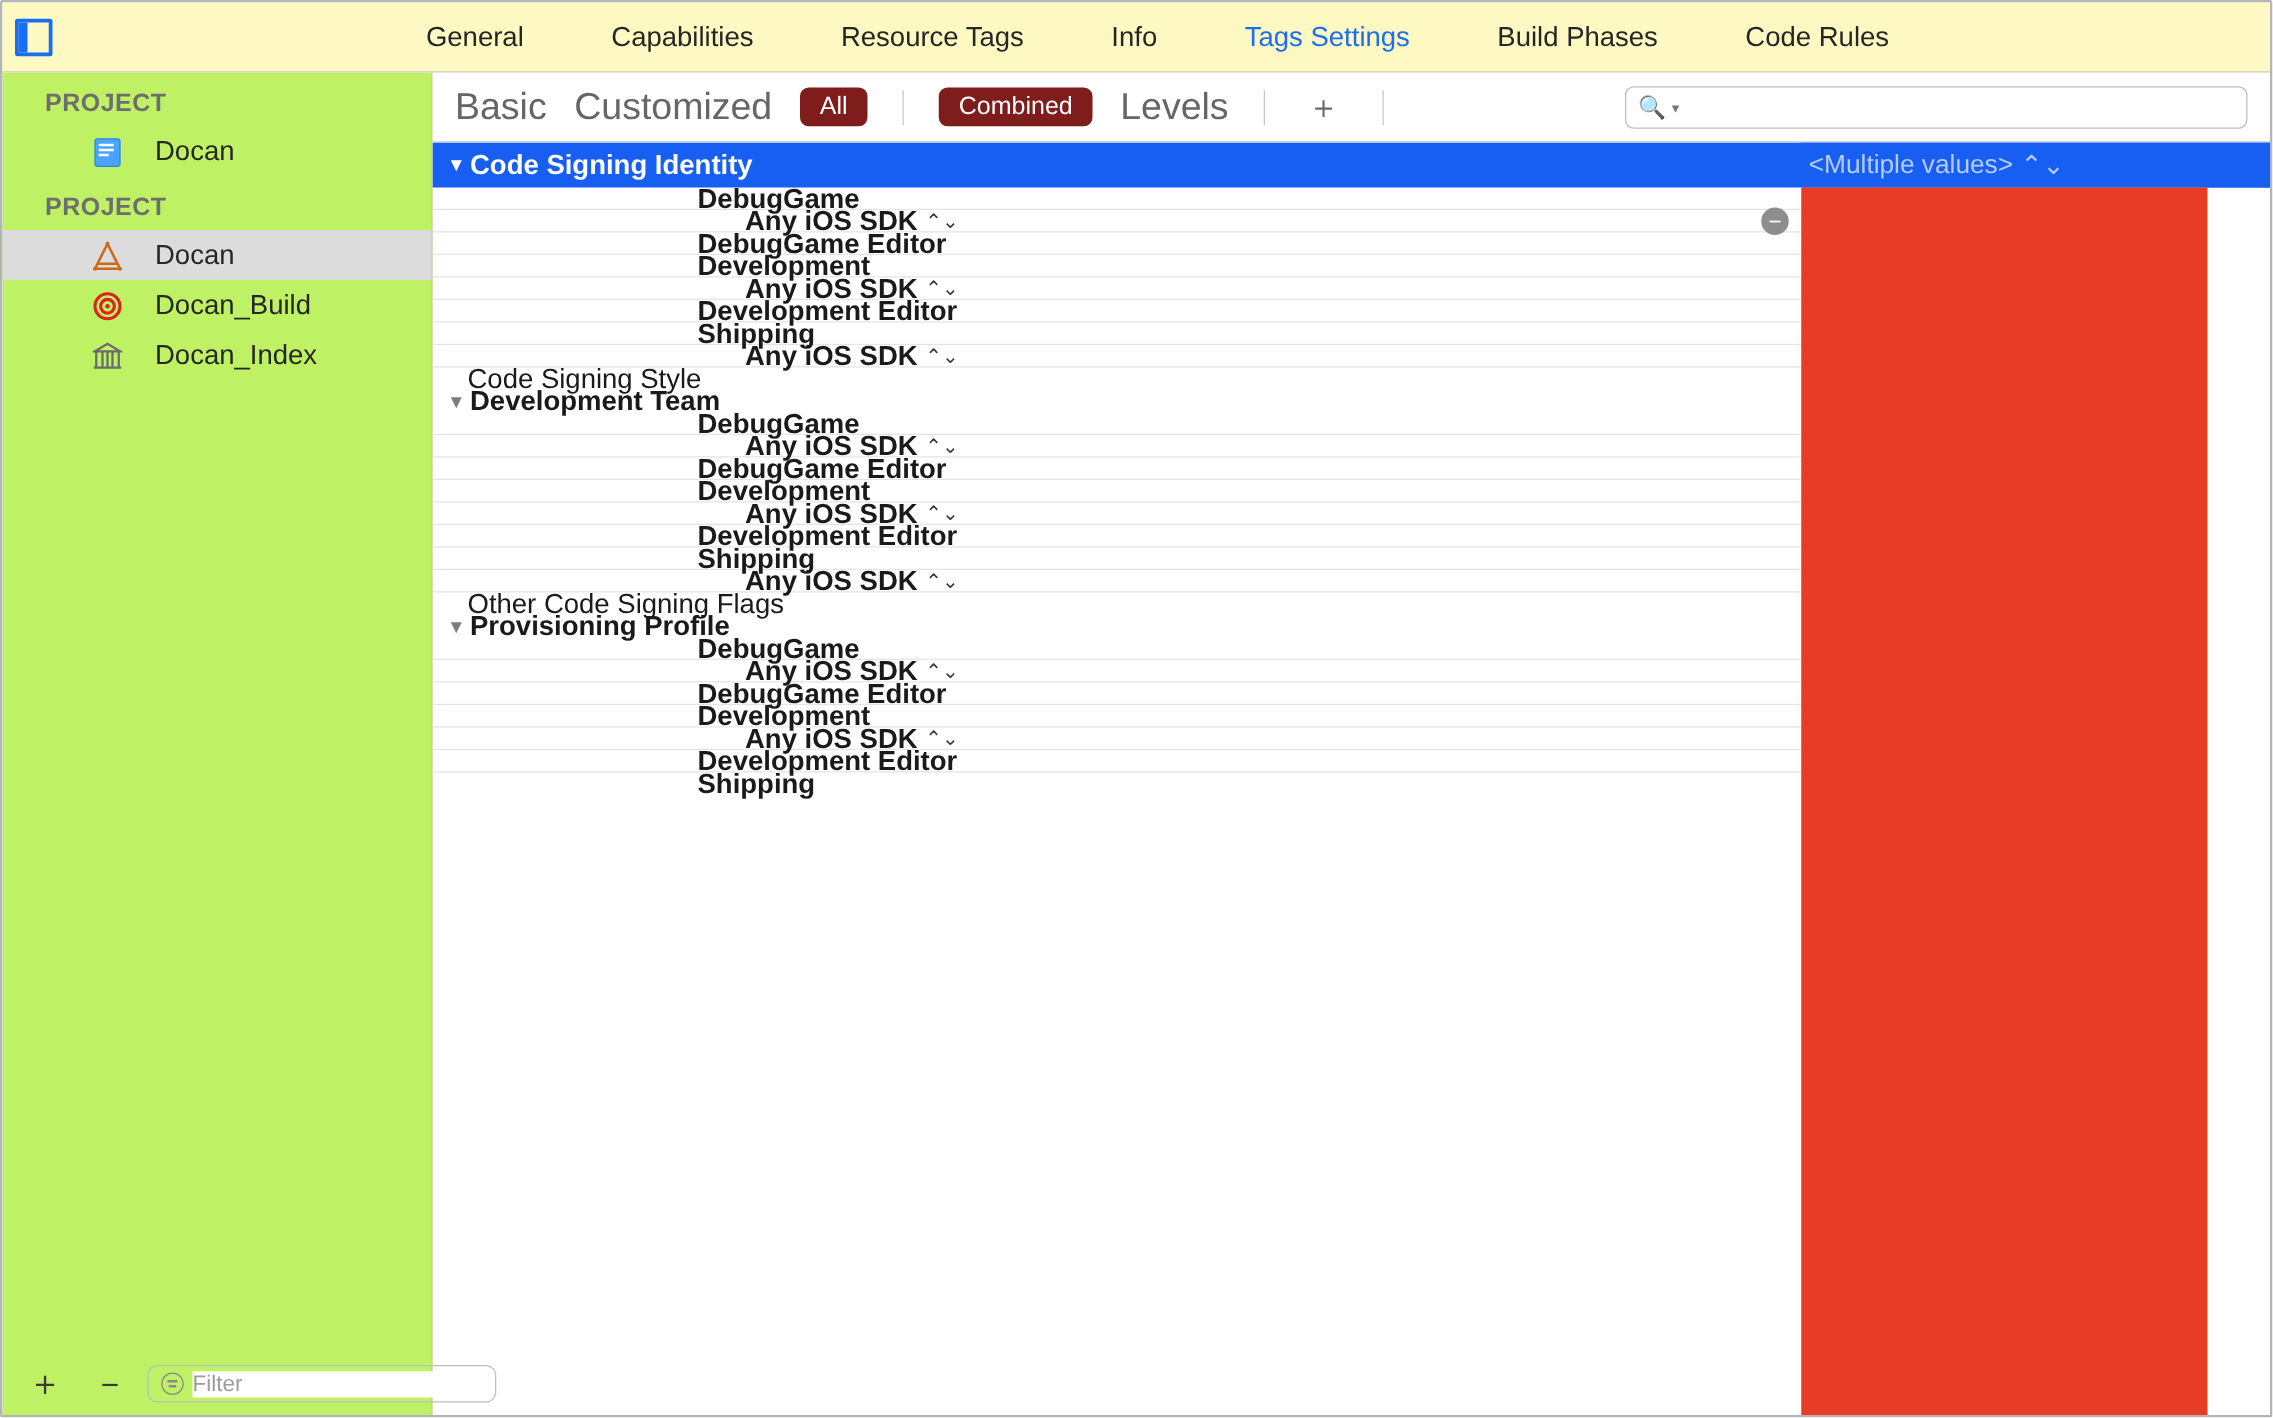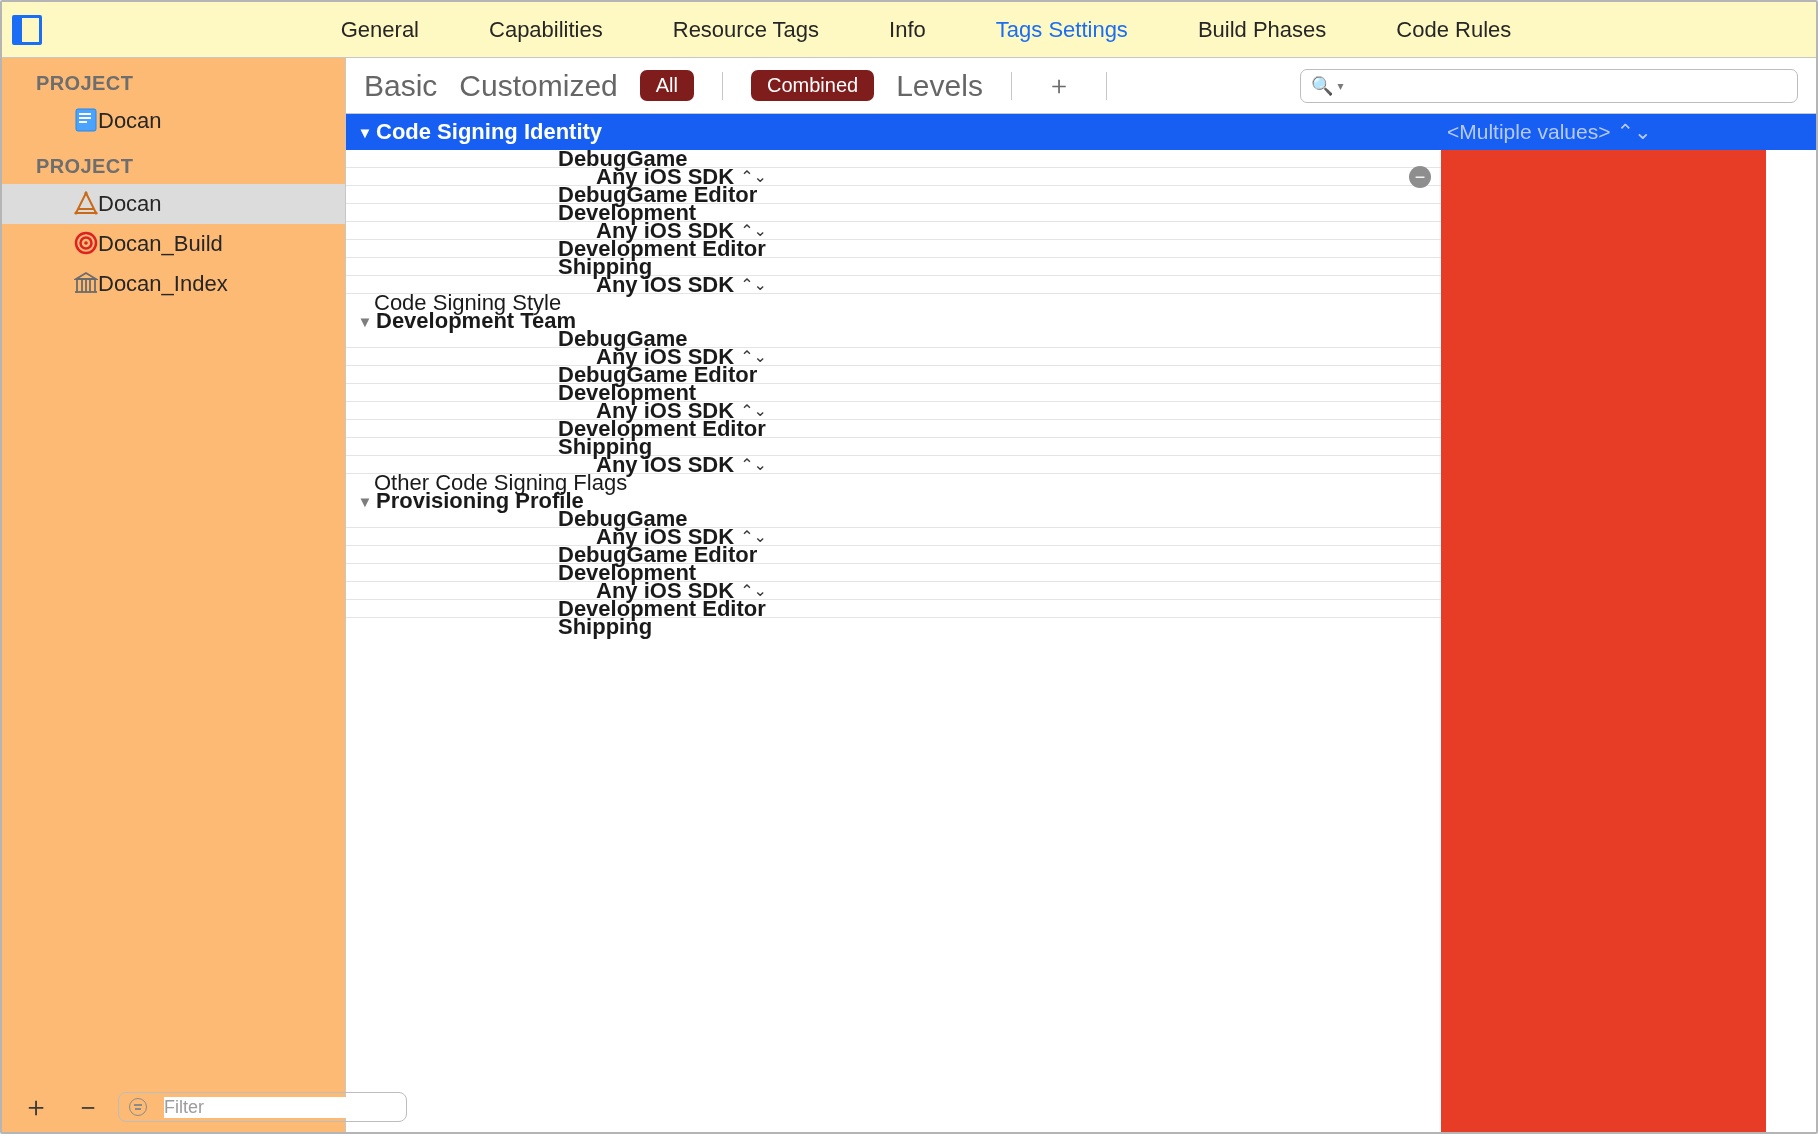--- a/index.html
+++ b/index.html
@@ -19,32 +19,32 @@
 .panel-icon .bar { width: 7px; height: 100%; background:#1a6ef6; }
 .tabs-row { flex: 1; display: flex; align-items: center; justify-content: center; gap: 70px; }
 .top-tab { font-size: 22px; color: #262626; cursor: pointer; }
 .top-tab.active { color: #1a6ef6; }
 
 .body { flex: 1; display: flex; overflow: hidden; }
 
 .sidebar {
   width: 344px; border-right: 1px solid #c7c7c7;
   display: flex; flex-direction: column;
-  background: #fdba74;
+  background: #bef264;
 }
 .sb-section-title { font-size: 20px; font-weight: 600; color: #6e6e6e; letter-spacing: .4px; padding: 14px 18px 6px 34px; }
-.sb-item { display:flex; align-items:flex-start; gap: 0; padding: 7px 18px 7px 72px; font-size: 22px; color:#262626; cursor:pointer; }
+.sb-item { display:flex; align-items:flex-end; gap: 26px; padding: 7px 18px 7px 72px; font-size: 22px; color:#262626; cursor:pointer; }
 .sb-item.selected { background:#dcdcdc; }
 .sb-item .ic { width:24px; height:24px; display:flex; align-items:center; justify-content:center; }
 .ic-doc { font-size:20px; }
 .ic-app svg, .ic-target svg, .ic-bldg svg, .ic-doc svg { display:block; }
 
 .sb-footer { margin-top:auto; display:flex; align-items:center; gap: 8px; padding: 10px 12px; border-top: 0; }
 .sb-footer .pm { font-size: 28px; color:#3a3a3a; padding: 0 8px; cursor:pointer; line-height: 1; }
-.filter-wrap { flex:1; border:1px solid #bdbdbd; border-radius: 8px; height: 30px; display:flex; align-items:center; padding: 0 10px; gap:17px; }
+.filter-wrap { flex:1; border:1px solid #bdbdbd; border-radius: 8px; height: 30px; display:flex; align-items:center; padding: 0 10px; gap:7px; }
 .filter-ic { width:18px; height:18px; border:1.5px solid #8a8a8a; border-radius: 50%; position:relative; }
 .filter-ic::before, .filter-ic::after { content:""; position:absolute; background:#8a8a8a; height:1.5px; left:4px; right:4px; }
 .filter-ic::before { top:5px; } .filter-ic::after { top:9px; left:5px; right:5px; }
 .filter-input { border:none; outline:none; flex:1; font-size:18px; color:#555; }
 .filter-input::placeholder { color:#9c9c9c; }
 
 .main { flex:1; display:flex; flex-direction:column; overflow:hidden; }
 
 .toolbar {
   height: 56px; border-bottom: 1px solid #c7c7c7;

